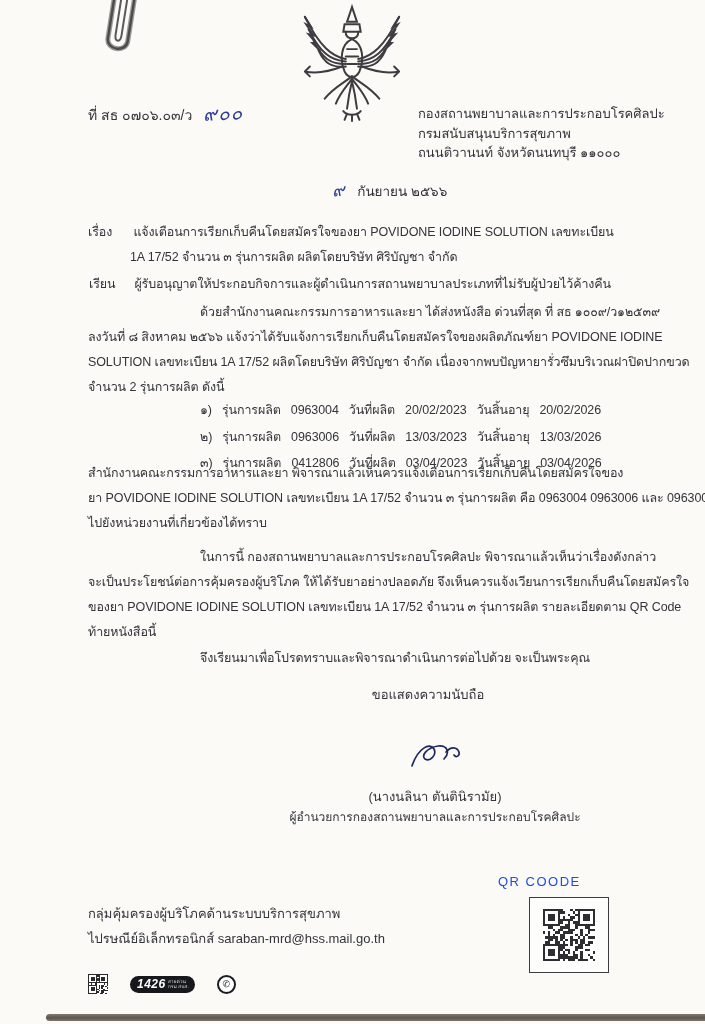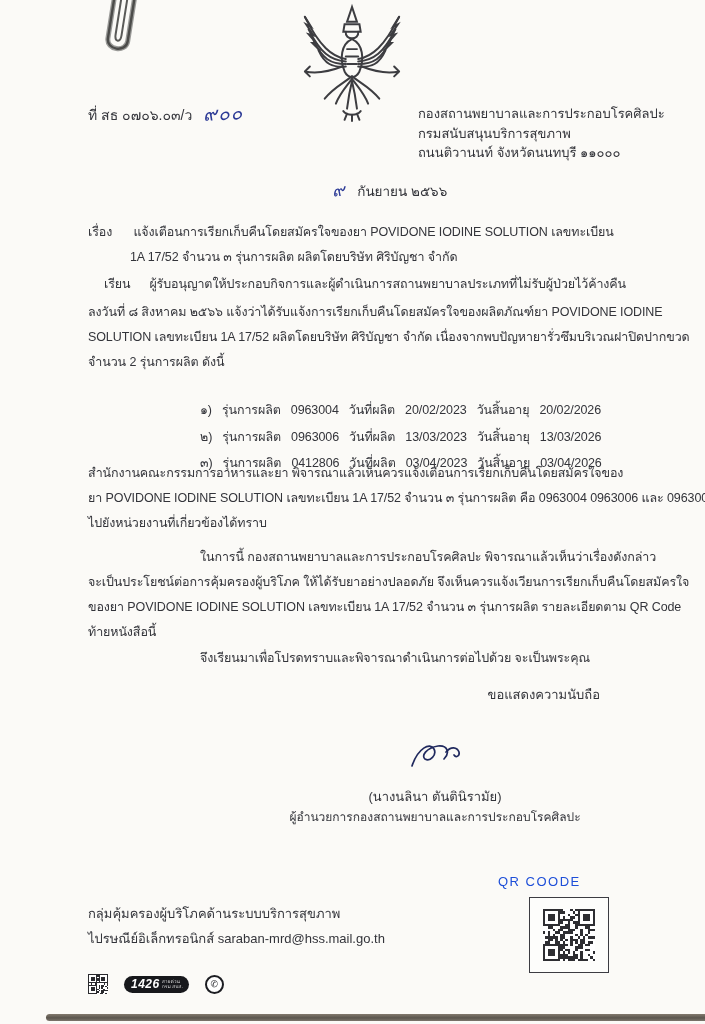--- a/index.html
+++ b/index.html
@@ -22,41 +22,41 @@
     transform:rotate(-2deg);
     letter-spacing:1px;
   }
   .docno{left:88px;top:98px;font-size:14px;white-space:nowrap;}
   .agency{left:418px;top:104px;font-size:13px;line-height:19.5px;white-space:nowrap;}
   .dateline{left:332px;top:176px;font-size:13.5px;white-space:nowrap;}
   .dateline .hand{font-size:17px;margin-right:8px;transform:rotate(-4deg);}
   .subject{left:88px;top:220px;}
   .subject .lbl,.to .lbl{display:inline-block;width:42px;vertical-align:top;}
   .subj-l2{padding-left:42px;}
-  .to{left:104px;top:272px;}
+  .to{left:89px;top:272px;}
   .para1{left:88px;top:300px;}
   .lots{left:200px;top:397px;}
   .lots .line{height:26.5px;line-height:26.5px;}
   .lots span{margin-right:10px;}
   .para2{left:88px;top:461px;}
   .para3{left:88px;top:545px;}
   .closing{left:88px;top:646px;}
-  .salute{left:270px;top:684px;width:330px;text-align:right;font-size:13px;}
+  .salute{left:263px;top:684px;width:330px;text-align:center;font-size:13px;}
   .sig-block{left:270px;top:738px;width:330px;text-align:center;}
   .sig-name{font-size:13px;margin-top:6px;}
   .sig-title{font-size:12px;white-space:nowrap;}
   .qr-label{left:498px;top:874px;font-size:13px;letter-spacing:1.5px;color:#1d4ed8;}
   .qr-box{
     left:529px;top:897px;width:78px;height:74px;
     border:1.8px solid #3c3c42;background:#fdfdfb;
     display:flex;align-items:center;justify-content:center;
   }
   .qr-box svg{width:52px;height:56px;}
   .footer{left:88px;top:901px;font-size:13px;line-height:25px;white-space:nowrap;}
-  .footer-icons{left:88px;top:974px;display:flex;align-items:center;gap:16px;height:20px;}
+  .footer-icons{left:88px;top:974px;display:flex;align-items:center;gap:22px;height:20px;}
   .mini-qr{width:20px;height:20px;}
   .badge-1426{
     display:inline-flex;align-items:center;gap:2px;
     background:#17181c;color:#ffffff;border-radius:9px;
     padding:1px 6px 1px 7px;height:15px;
   }
   .badge-1426 .num{font-weight:bold;font-style:italic;font-size:12px;letter-spacing:0.5px;}
   .badge-1426 .sub{font-size:5px;line-height:5.5px;color:#d9d9d9;}
   .phone-circle{
     width:15px;height:15px;border:2px solid #1c1d22;border-radius:50%;
@@ -147,20 +147,21 @@
   </div>
 
   <div class="abs to">
     <div class="line">
       <span class="lbl">เรียน</span>
       <span>ผู้รับอนุญาตให้ประกอบกิจการและผู้ดำเนินการสถานพยาบาลประเภทที่ไม่รับผู้ป่วยไว้ค้างคืน</span>
     </div>
   </div>
 
   <div class="abs para1 body-block">
+    <div class="line indent">ด้วยสำนักงานคณะกรรมการอาหารและยา ได้ส่งหนังสือ ด่วนที่สุด ที่ สธ ๑๐๐๙/ว๑๒๕๓๙</div>
     <div class="line">ลงวันที่ ๘ สิงหาคม ๒๕๖๖ แจ้งว่าได้รับแจ้งการเรียกเก็บคืนโดยสมัครใจของผลิตภัณฑ์ยา POVIDONE IODINE</div>
     <div class="line">SOLUTION เลขทะเบียน 1A 17/52 ผลิตโดยบริษัท ศิริบัญชา จำกัด เนื่องจากพบปัญหายารั่วซึมบริเวณฝาปิดปากขวด</div>
     <div class="line">จำนวน 2 รุ่นการผลิต ดังนี้</div>
   </div>
 
   <div class="abs lots">
     <div class="line">
       <span>๑)</span><span>รุ่นการผลิต</span><span>0963004</span><span>วันที่ผลิต</span><span>20/02/2023</span><span>วันสิ้นอายุ</span><span>20/02/2026</span>
     </div>
     <div class="line">

